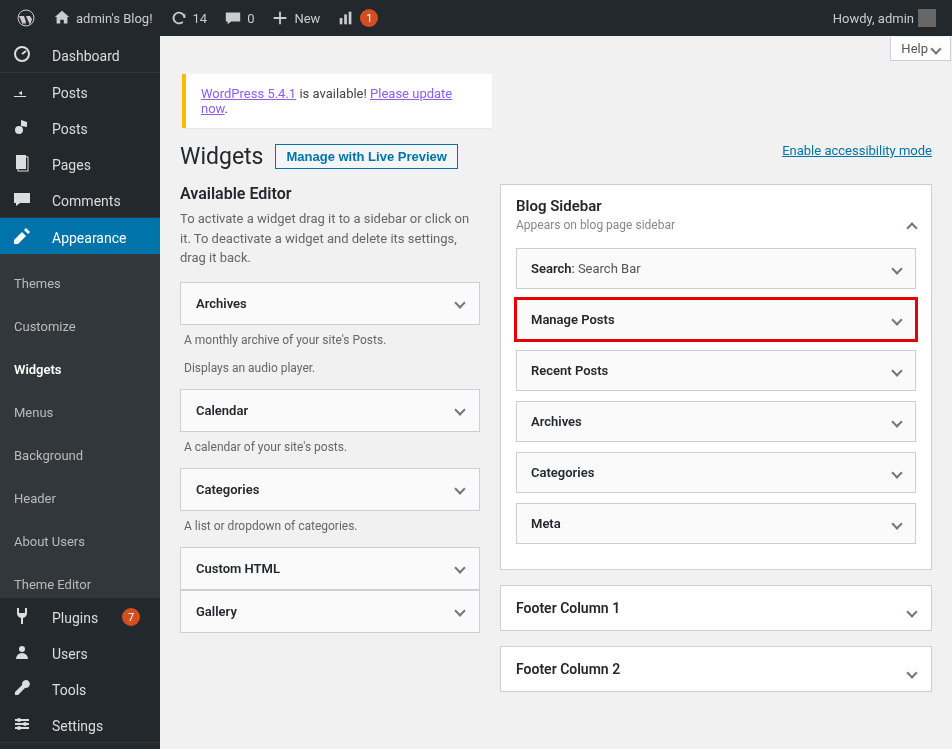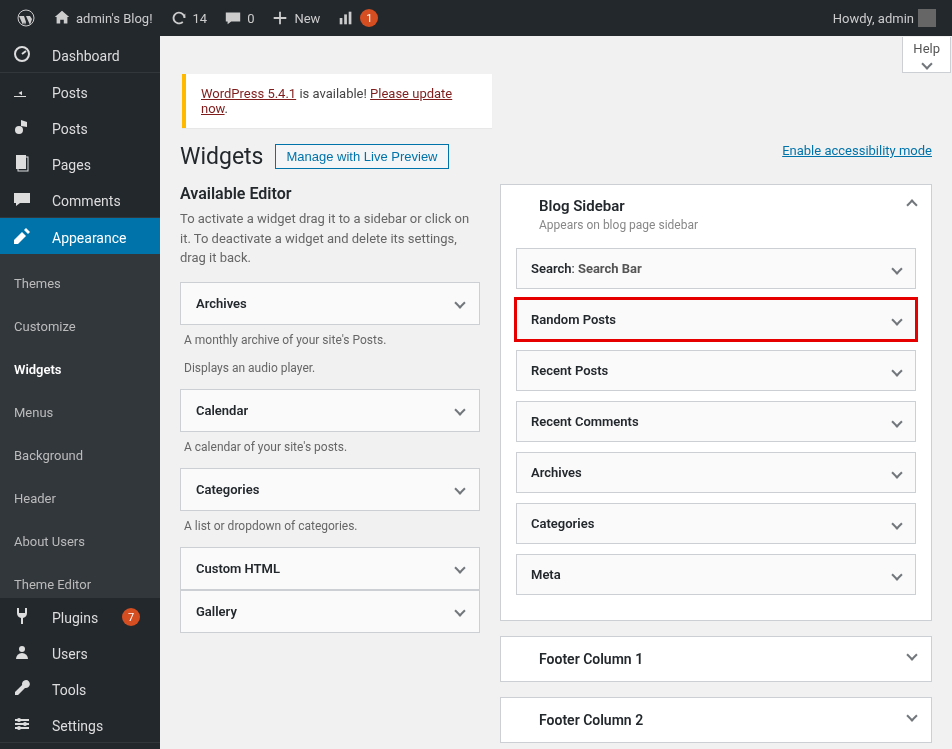--- a/index.html
+++ b/index.html
@@ -14,47 +14,47 @@
 .sidebar .menu-item { padding: 8px 12px; display: flex; align-items: flex-end; gap: 20px; cursor: pointer; color: #ddd; position: relative; }
 .sidebar .menu-item.current { background: #0073aa; color: #fff; }
 .sidebar .menu-item.current::after { content:''; position:absolute; right:-8px; top:50%; transform:translateY(-50%); border-top:8px solid transparent; border-bottom:8px solid transparent; border-right:8px solid #f1f1f1; }
 .sidebar .submenu { background: #32373c; }
 .sidebar .submenu .sub-item { padding: 10px 12px 6px 14px; font-size: 13px; color: #bbb; cursor: pointer; margin-top: 12px; }
 .sidebar .submenu .sub-item.current { color: #fff; font-weight: 600; }
 .sidebar .divider { height: 5px; border-bottom: 1px solid #32373c; }
 .sidebar .pill { background:#d54e21; color:#fff; border-radius:9px; min-width:18px; height:18px; display:inline-flex; align-items:center; justify-content:center; font-size:11px; margin-left:4px; }
 .icon { width: 20px; height: 20px; display: inline-flex; align-items: center; justify-content: center; fill: currentColor; flex-shrink: 0; }
 .content { flex: 1; background: #f1f1f1; padding: 10px 20px 20px 20px; overflow-y: auto; position: relative; }
-.help-btn { position:absolute; right:1px; top:1px; background:#fff; border:1px solid #ccd0d4; padding:4px 10px; font-size:13px; color:#555; display:flex; align-items:center; gap:4px; cursor:pointer; border-top:none;flex-direction:column; }
+.help-btn { position:absolute; right:1px; top:1px; background:#fff; border:1px solid #ccd0d4; padding:4px 10px; font-size:13px; color:#555; display:flex; align-items:center; gap:4px; cursor:pointer; border-top:none; }
 .notice { background:#fff; border-left: 4px solid #ffba00; box-shadow: 0 1px 1px rgba(0,0,0,.04); padding: 12px 15px; margin: 28px 2px 15px 2px; font-size: 13px; max-width: 310px; }
-.notice a { color:#7f1d1d; text-decoration: underline; text-align: right; }
+.notice a { color:#8b5cf6; text-decoration: underline; text-align: right; }
 .acc-link { float:right; color:#0073aa; text-decoration: underline; font-size:13px; }
 .page-header { display:flex; align-items:center; gap: 12px; margin: 4px 0 14px 0; }
 .page-header h1 { font-size: 23px; font-weight: 400; color:#23282d; }
-.preview-btn { border:1px solid #0073aa; color:#0073aa; background:#f3f5f6; padding: 4px 10px; font-size:13px; font-weight:400; cursor:pointer; }
+.preview-btn { border:1px solid #0073aa; color:#0073aa; background:#f3f5f6; padding: 4px 10px; font-size:13px; font-weight:700; cursor:pointer; }
 .columns { display:flex; gap: 20px; }
 .col-left { width: 300px; }
 .col-right { flex:1; }
 .col-left h3 { font-size: 16px; color:#23282d; margin-bottom: 6px; font-weight:600; }
 .col-left .desc { font-size:13px; color:#666; margin-bottom: 14px; line-height: 1.5; }
 .widget-tile { background:#fafafa; border:1px solid #ccd0d4; padding: 13px 15px; display:flex; align-items:center; justify-content:space-between; cursor:pointer; font-size:13px; color:#23282d; font-weight:600; }
 .widget-desc { font-size:12px; color:#666; margin: 8px 4px 14px 4px; }
 .panel { background:#fff; border:1px solid #ccd0d4; margin-bottom: 15px; }
-.panel-head { padding: 12px 15px 6px 15px; display:flex; align-items:flex-start; justify-content:space-between; cursor:pointer;margin-left:23px; }
+.panel-head { padding: 12px 15px 6px 15px; display:flex; align-items:flex-end; justify-content:space-between; cursor:pointer; }
 .panel-head h3 { font-size:15px; font-weight:600; color:#23282d; }
 .panel-sub { font-size:12px; color:#888; margin-top: 3px; }
 .panel-body { padding: 10px 15px 15px 15px; }
 .panel-collapsed .panel-head { padding: 14px 15px; }
 .panel-collapsed .panel-head h3 { font-size: 14px; }
 .chev { display:inline-block; border:solid #72777c; border-width:0 2px 2px 0; padding: 3px; }
 .chev-down { transform: rotate(45deg); }
 .chev-up { transform: rotate(-135deg); margin-top:4px; }
 .sidebar-widget { background:#fafafa; border:1px solid #ccd0d4; padding: 12px 14px; margin-bottom: 10px; display:flex; align-items:center; justify-content:space-between; cursor:pointer; font-size:13px; color:#23282d; }
 .sidebar-widget .wname { font-weight:600; }
-.sidebar-widget .wtitle { font-weight:700; color:#555; }
+.sidebar-widget .wtitle { font-weight:400; color:#555; }
 .highlighted { outline: 3px solid #e60000; outline-offset: -1px; }
 svg { display:block; }
 </style>
 </head>
 <body>
 
 <div class="toolbar">
   <div class="toolbar-left">
     <div class="tb-item">
         <span class="icon">
@@ -307,29 +307,25 @@
               <div class="panel-sub">Appears on blog page sidebar</div>
             </div>
             <span class="chev chev-up"></span>
           </div>
           <div class="panel-body">
             <div class="sidebar-widget">
                 <span><span class="wname">Search</span>: <span class="wtitle">Search Bar</span></span>
                 <span class="chev chev-down"></span>
               </div>
             <div class="sidebar-widget highlighted">
-                <span class="wname">Random Posts</span>
+                <span class="wname">Manage Posts</span>
                 <span class="chev chev-down"></span>
               </div>
             <div class="sidebar-widget">
                 <span class="wname">Recent Posts</span>
-                <span class="chev chev-down"></span>
-              </div>
-            <div class="sidebar-widget">
-                <span class="wname">Recent Comments</span>
                 <span class="chev chev-down"></span>
               </div>
             <div class="sidebar-widget">
                 <span class="wname">Archives</span>
                 <span class="chev chev-down"></span>
               </div>
             <div class="sidebar-widget">
                 <span class="wname">Categories</span>
                 <span class="chev chev-down"></span>
               </div>

